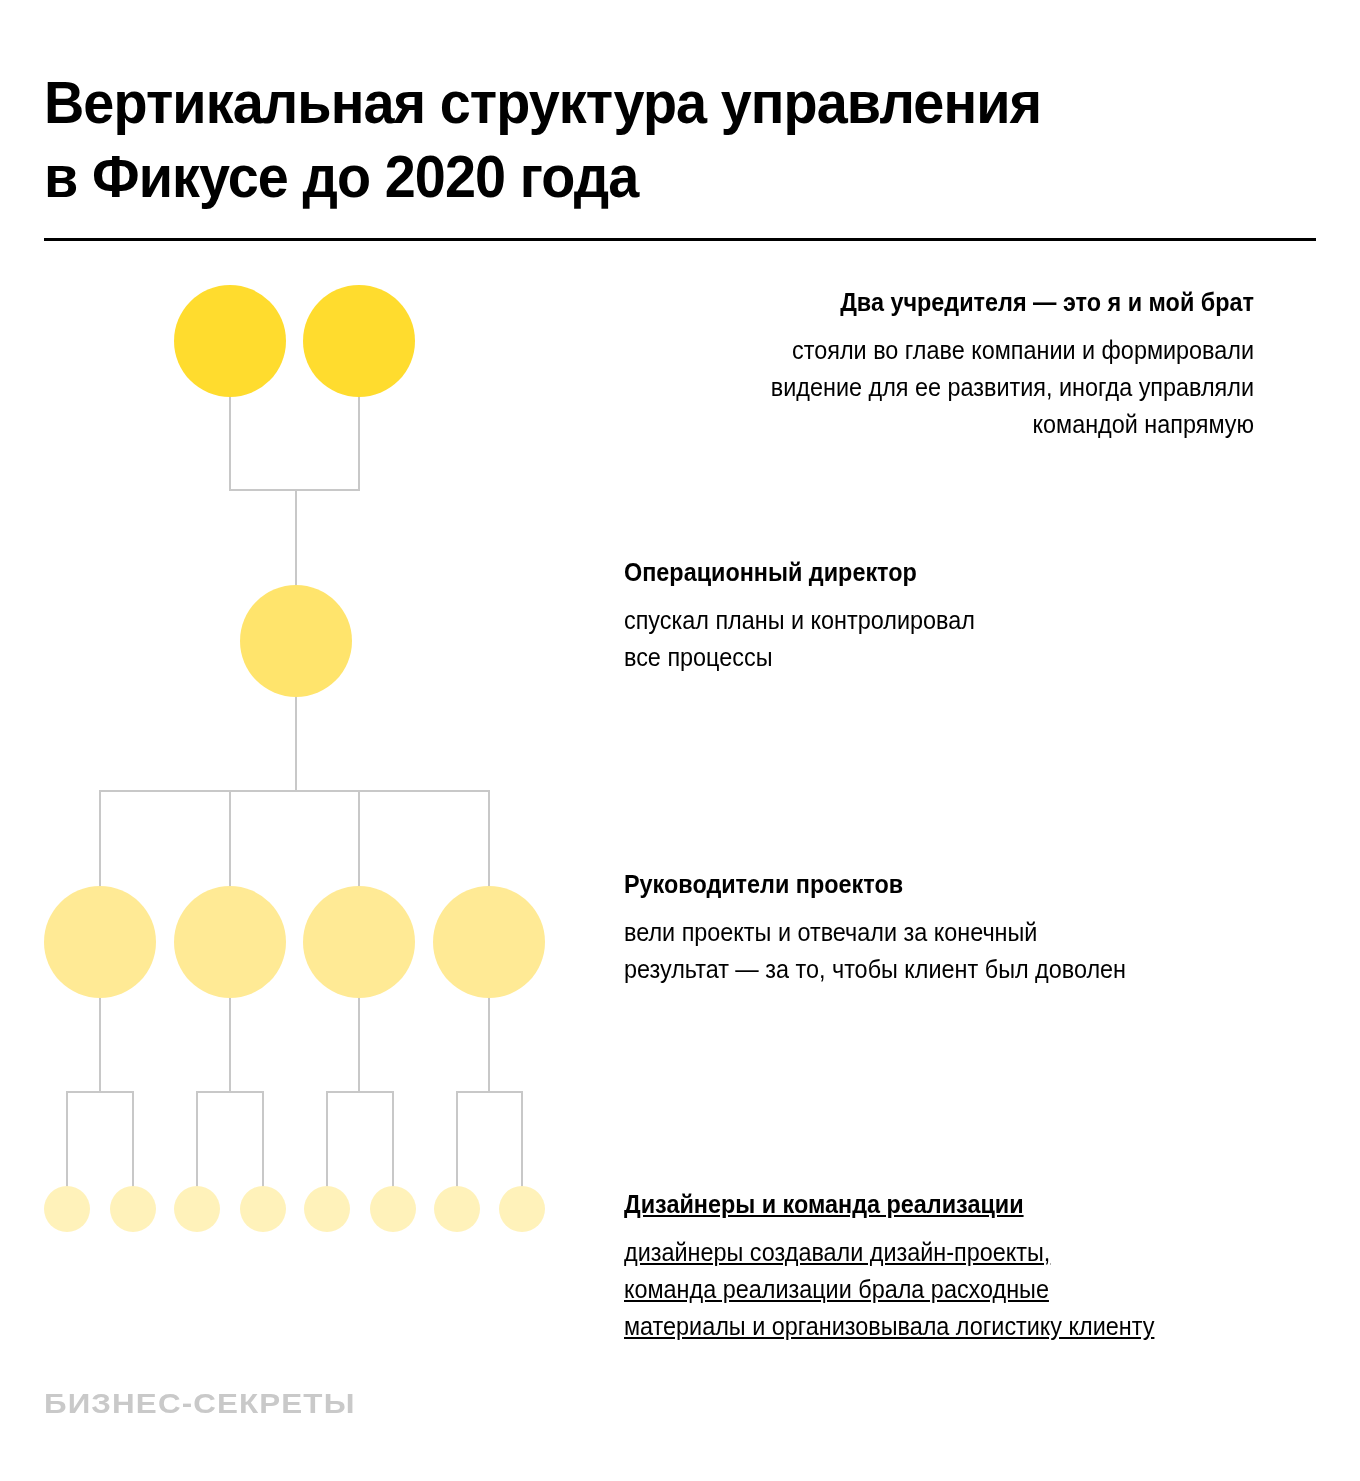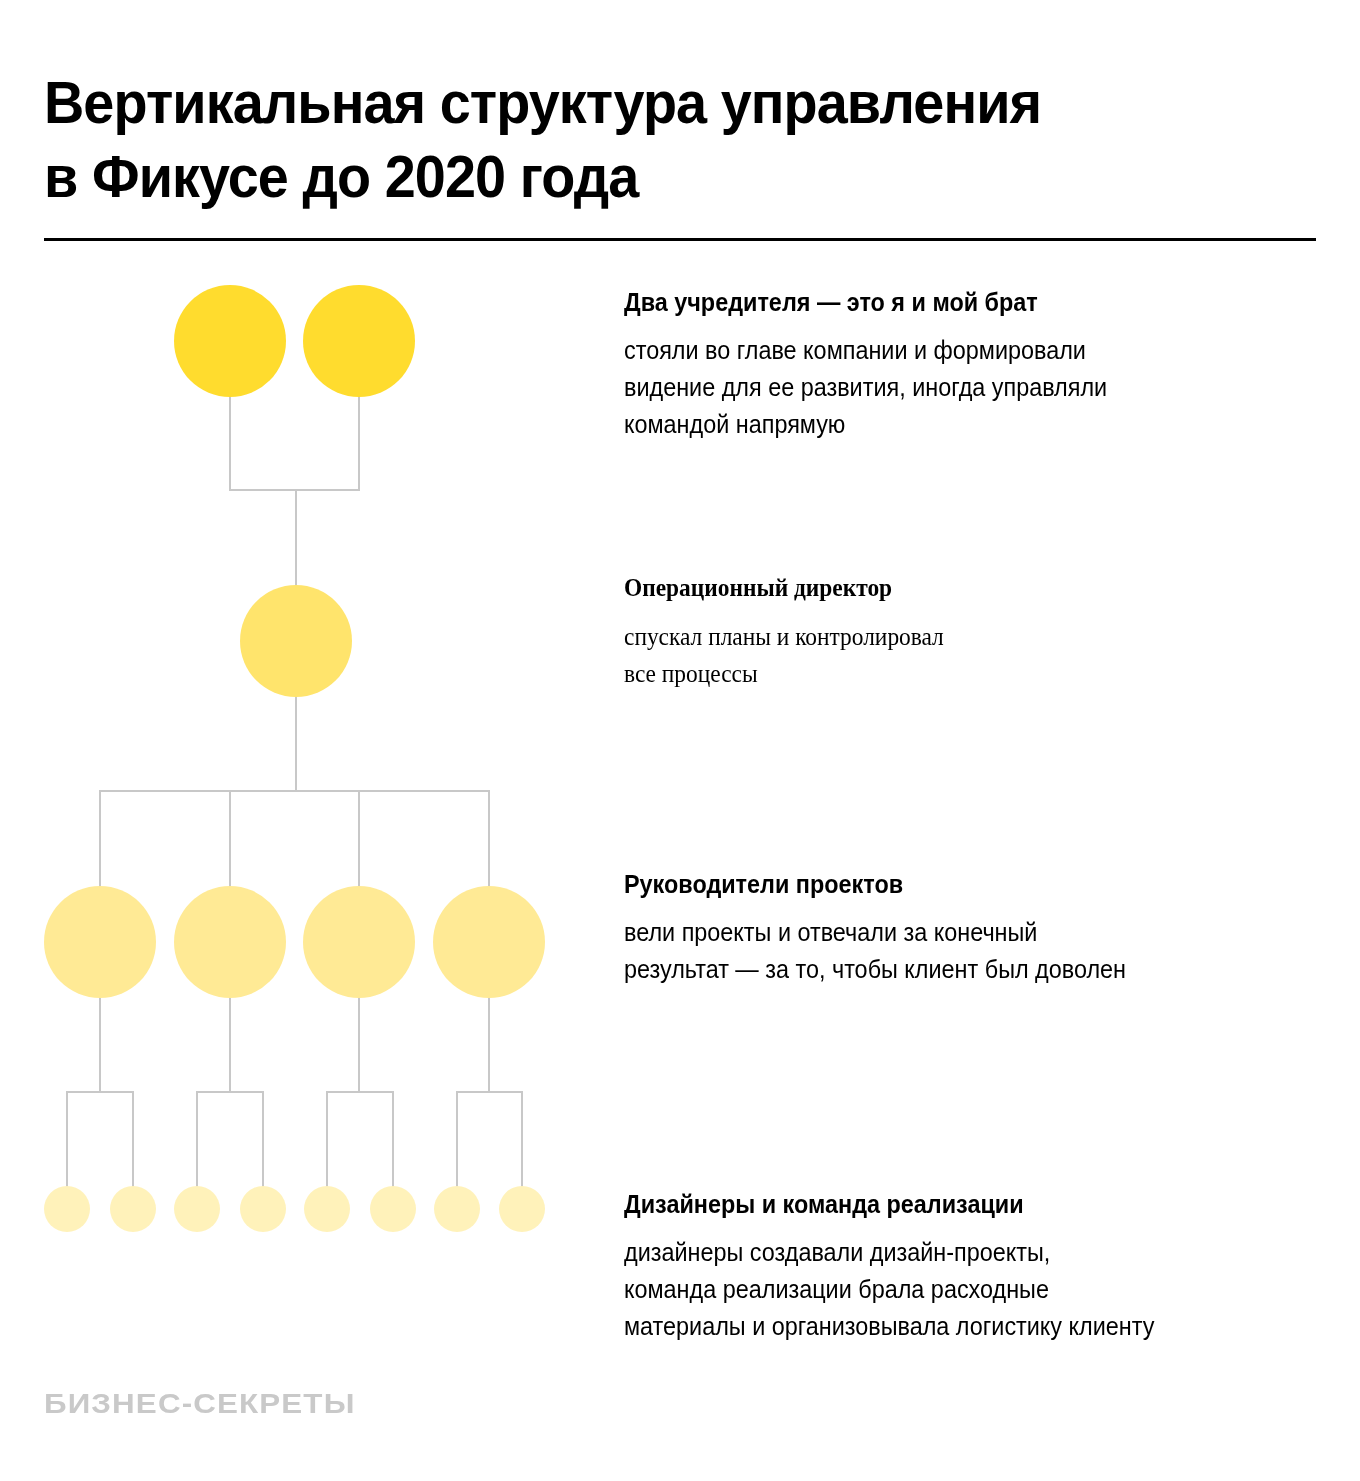--- a/index.html
+++ b/index.html
@@ -65,46 +65,46 @@
     <circle cx="133" cy="1209" r="23" fill="#FFF2BA"></circle>
     <circle cx="197" cy="1209" r="23" fill="#FFF2BA"></circle>
     <circle cx="263" cy="1209" r="23" fill="#FFF2BA"></circle>
     <circle cx="327" cy="1209" r="23" fill="#FFF2BA"></circle>
     <circle cx="393" cy="1209" r="23" fill="#FFF2BA"></circle>
     <circle cx="457" cy="1209" r="23" fill="#FFF2BA"></circle>
     <circle cx="522" cy="1209" r="23" fill="#FFF2BA"></circle>
   </g>
 </svg>
 
-<div class="block" style="top:286px;">
+<div class="block" style="top:286px;text-align:right;">
   <h3>Два учредителя — это я и мой брат</h3>
   <p>
     <span>стояли во главе компании и формировали</span>
     <span>видение для ее развития, иногда управляли</span>
     <span>командой напрямую</span>
   </p>
 </div>
 
-<div class="block" style="top:572px;font-family:Liberation Serif, serif;">
+<div class="block" style="top:556px;">
   <h3>Операционный директор</h3>
   <p>
     <span>спускал планы и контролировал</span>
     <span>все процессы</span>
   </p>
 </div>
 
 <div class="block" style="top:868px;">
   <h3>Руководители проектов</h3>
   <p>
     <span>вели проекты и отвечали за конечный</span>
     <span>результат — за то, чтобы клиент был доволен</span>
   </p>
 </div>
 
-<div class="block" style="top:1188px;">
+<div class="block" style="top:1188px;text-decoration:underline;">
   <h3>Дизайнеры и команда реализации</h3>
   <p>
     <span>дизайнеры создавали дизайн-проекты,</span>
     <span>команда реализации брала расходные</span>
     <span>материалы и организовывала логистику клиенту</span>
   </p>
 </div>
 
 <div class="brand">БИЗНЕС-СЕКРЕТЫ</div>
 

